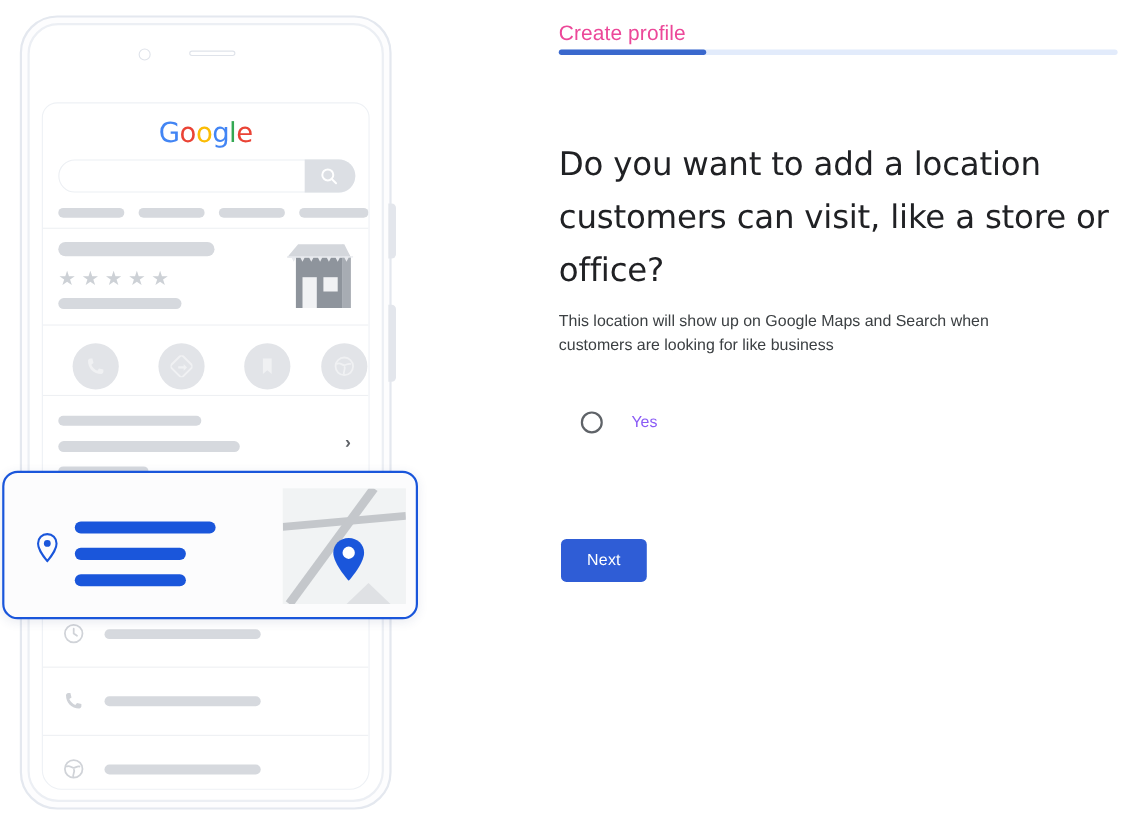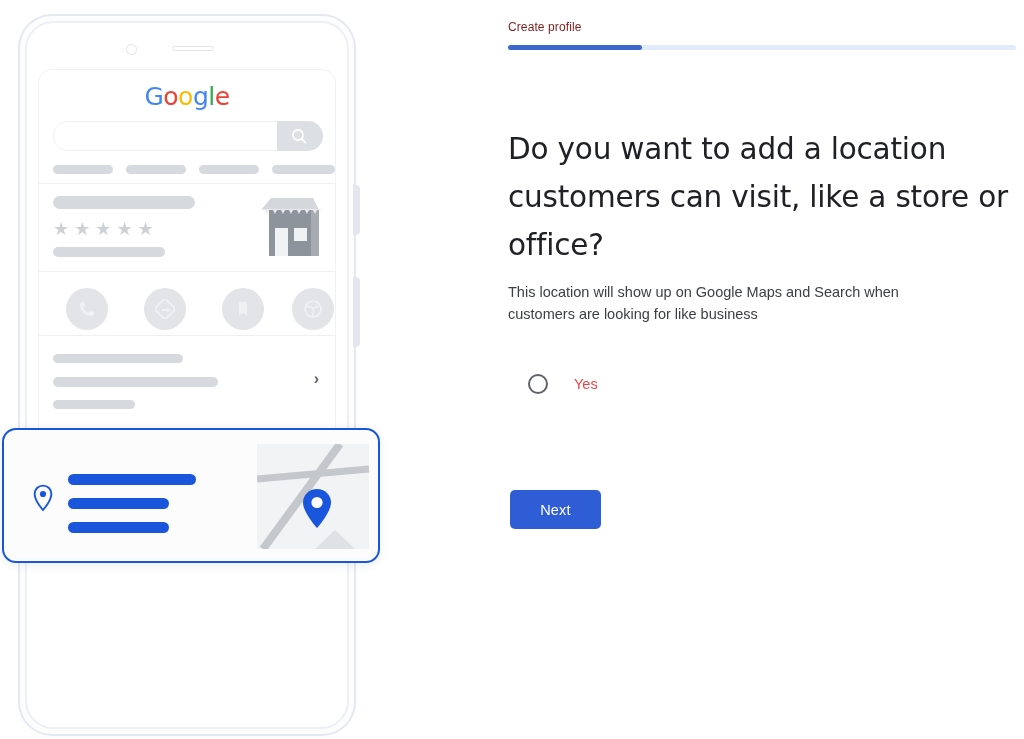--- a/index.html
+++ b/index.html
@@ -75,23 +75,23 @@
     border-radius: 0 4px 4px 0;
     background: #e3e6ec;
   }
   .phone-btn.b1 { top: 185px; height: 50px; }
   .phone-btn.b2 { top: 277px; height: 70px; }
 
   
   .screen-card {
     position: absolute;
     left: 38px;
-    top: 69px;
+    top: 93px;
     width: 298px;
-    height: 474px;
+    height: 625px;
     background: #ffffff;
     border: 1.5px solid #eef1f5;
     border-radius: 14px 14px 18px 18px;
     box-sizing: border-box;
     overflow: hidden;
   }
   .google-logo {
     position: absolute;
     left: 0;
     right: 0;
@@ -191,22 +191,22 @@
   #form-panel {
     position: absolute;
     left: 508px;
     top: 0;
     width: 516px;
     height: 739px;
   }
   #step-tab {
     position: absolute;
     left: 0; top: 20px;
-    font-size: 12px;
-    color: #7f1d1d;
+    font-size: 19px;
+    color: #ec4899;
     letter-spacing: 0.1px;
   }
   #progress-track {
     position: absolute;
     left: 0; top: 45px;
     width: 508px; height: 5px;
     background: #e2ebfb;
     border-radius: 3px;
   }
   #progress-fill {
@@ -244,26 +244,26 @@
   .radio-mark {
     width: 20px; height: 20px;
     border: 2px solid #5f6368;
     border-radius: 50%;
     box-sizing: border-box;
     background: #fff;
   }
   .radio-label {
     margin-left: 26px;
     font-size: 14.5px;
-    color: #ef4444;
+    color: #8b5cf6;
   }
   #next-button {
     position: absolute;
     left: 2px; top: 490px;
-    width: 91px; height: 39px;
+    width: 78px; height: 39px;
     background: #2f5dd6;
     color: #ffffff;
     border: none;
     border-radius: 5px;
     font-family: "Liberation Sans", sans-serif;
     font-size: 14.5px;
     cursor: pointer;
     letter-spacing: 0.2px;
   }
 </style>

